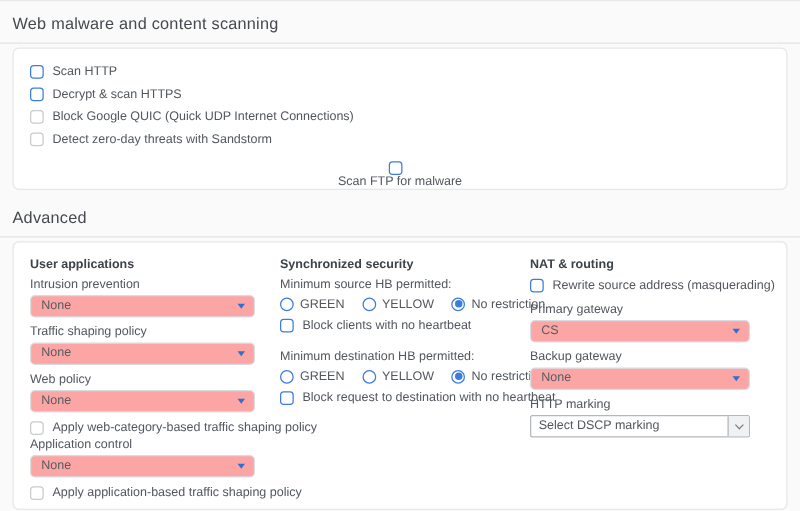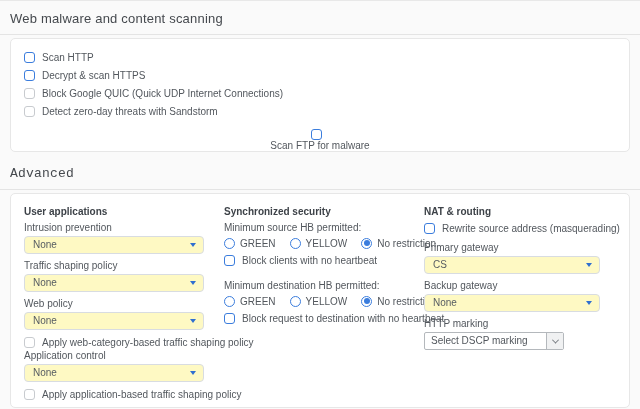--- a/index.html
+++ b/index.html
@@ -13,21 +13,21 @@
     overflow:hidden;
   }
   .section-title {
     font-size:13px;
     font-weight:400;
     color:#45494e;
     padding:10px 10px 8px 10px;
     border-bottom:1px solid #e4e4e4;
     letter-spacing:.2px;
   }
-  .section-title.adv-title { padding-top:14px;font-family:Liberation Mono, monospace; }
+  .section-title.adv-title { padding-top:14px; }
   .panel {
     background:#fff;
     border:1px solid #e7e7e7;
     border-radius:5px;
     margin:3px 10px 0 10px;
   }
   .panel.web { padding:12px 13px; height:114px; }
   .panel.adv {
     padding:12px 30px 8px 13px;
     height:215px;
@@ -75,39 +75,39 @@
     line-height:12px;
     color:#3d4248;
     margin-bottom:4px;
     white-space:nowrap;
   }
   .field { margin-bottom:6px; }
   .field:last-child { margin-bottom:0; }
   .field-label { line-height:12px; margin-bottom:2px; white-space:nowrap; }
   .dropdown {
     width:180px; height:18px;
-    background:#fef9c3;
+    background:#fca5a5;
     border:1px solid #d8dce1;
     border-radius:4px;
     display:flex;
     align-items:center;
     justify-content:space-between;
     padding:0 7px 0 8px;
     cursor:pointer;
   }
   .dropdown .dd-value { color:#565c62; line-height:16px; }
   .caret {
     width:0; height:0;
     border-left:3.5px solid transparent;
     border-right:3.5px solid transparent;
     border-top:4.5px solid #2f6fd0;
     flex:0 0 auto;
   }
   .nselect {
-    width:140px; height:18px;
+    width:176px; height:18px;
     background:#fff;
     border:1px solid #b4b8bc;
     border-radius:2px;
     display:flex;
     align-items:stretch;
     cursor:pointer;
   }
   .nselect .ns-value {
     flex:1;
     padding-left:6px;

